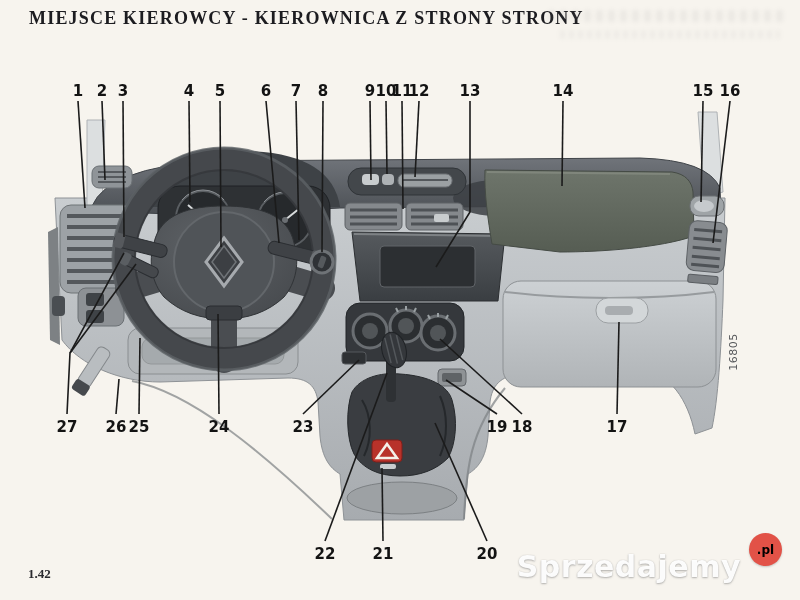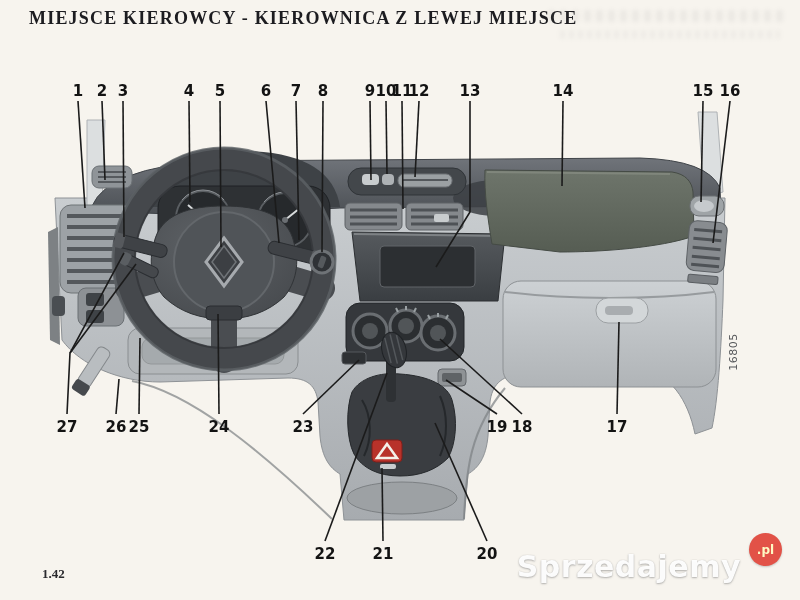--- a/index.html
+++ b/index.html
@@ -16,43 +16,43 @@
   .bleed{position:absolute;opacity:.10;filter:blur(2px);pointer-events:none;}
   .bleed.b1{left:548px;top:10px;width:240px;height:12px;
     background:repeating-linear-gradient(90deg,#8a8a8a 0 7px,transparent 7px 12px);}
   .bleed.b2{left:560px;top:30px;width:220px;height:9px;
     background:repeating-linear-gradient(90deg,#9a9a9a 0 5px,transparent 5px 9px);}
   svg.figure{position:absolute;left:0;top:0;}
   .leader{fill:none;stroke:#1b1b1b;stroke-width:1.6px;}
   .callout{font:bold 15px "DejaVu Sans",sans-serif;fill:#131313;text-anchor:middle;}
   .fignum{font:11px "DejaVu Sans",sans-serif;fill:#55575a;letter-spacing:.5px;}
   .page-number{
-    position:absolute;left:42px;bottom:18px;
+    position:absolute;left:28px;bottom:18px;
     font:bold 13px "Liberation Serif",serif;color:#2a2a2e;
   }
   .watermark{
     position:absolute;right:18px;bottom:16px;height:46px;display:flex;align-items:flex-end;gap:16px;
   }
   .watermark .wm-text{
     font:bold 30px "DejaVu Sans",sans-serif;letter-spacing:.5px;
     color:rgba(255,255,255,.96);
     text-shadow:0 1px 2px rgba(125,125,125,.55), 0 0 1px rgba(150,150,150,.5);
   }
   .watermark .wm-badge{
     width:33px;height:33px;border-radius:50%;
     background:#e25247;margin-left:-8px;margin-bottom:18px;
     display:flex;align-items:center;justify-content:center;
     box-shadow:0 1px 2px rgba(120,120,120,.4);
-    font:bold 12px "DejaVu Sans",sans-serif;color:#fef9c3;
+    font:bold 12px "DejaVu Sans",sans-serif;color:#000000;
   }
 </style>
 </head>
 <body>
 
-<div class="page-title">MIEJSCE KIEROWCY - KIEROWNICA Z LEWEJ MIEJSCE</div>
+<div class="page-title">MIEJSCE KIEROWCY - KIEROWNICA Z STRONY STRONY</div>
 <div class="bleed b1"></div>
 <div class="bleed b2"></div>
 
 <svg class="figure" width="800" height="600" viewBox="0 0 800 600">
   <defs>
     <linearGradient id="gBase" x1="0" y1="0" x2="0" y2="1">
       <stop offset="0" stop-color="#c9cdd0"></stop>
         <stop offset="1" stop-color="#a7abaf"></stop>
     </linearGradient>
     <linearGradient id="gTop" x1="0" y1="0" x2="0" y2="1">

